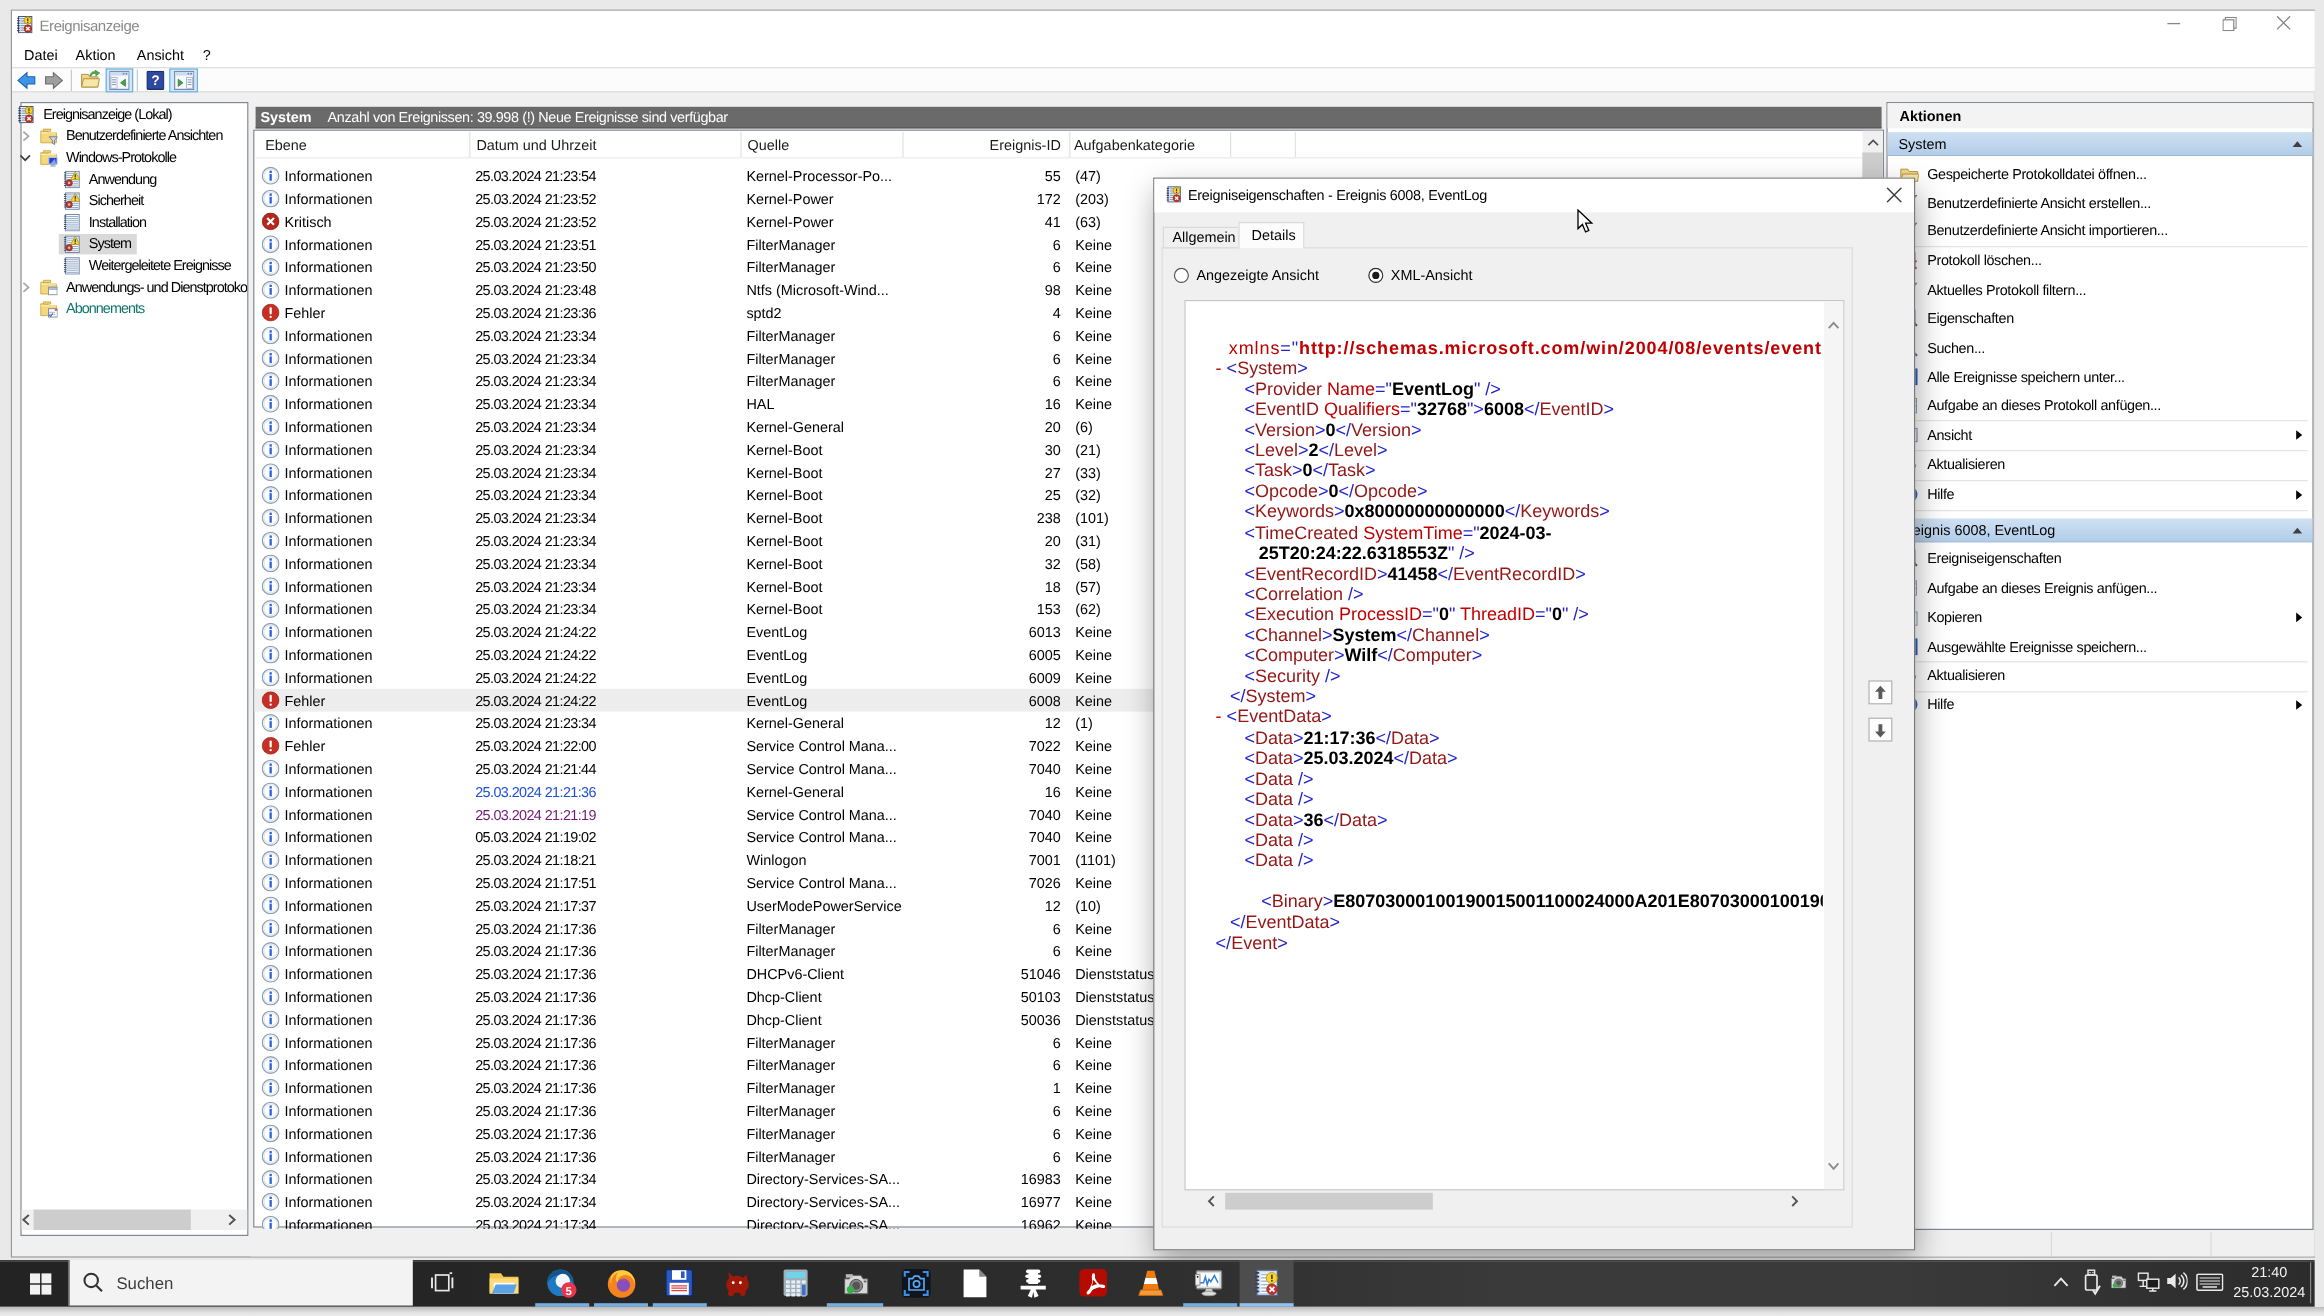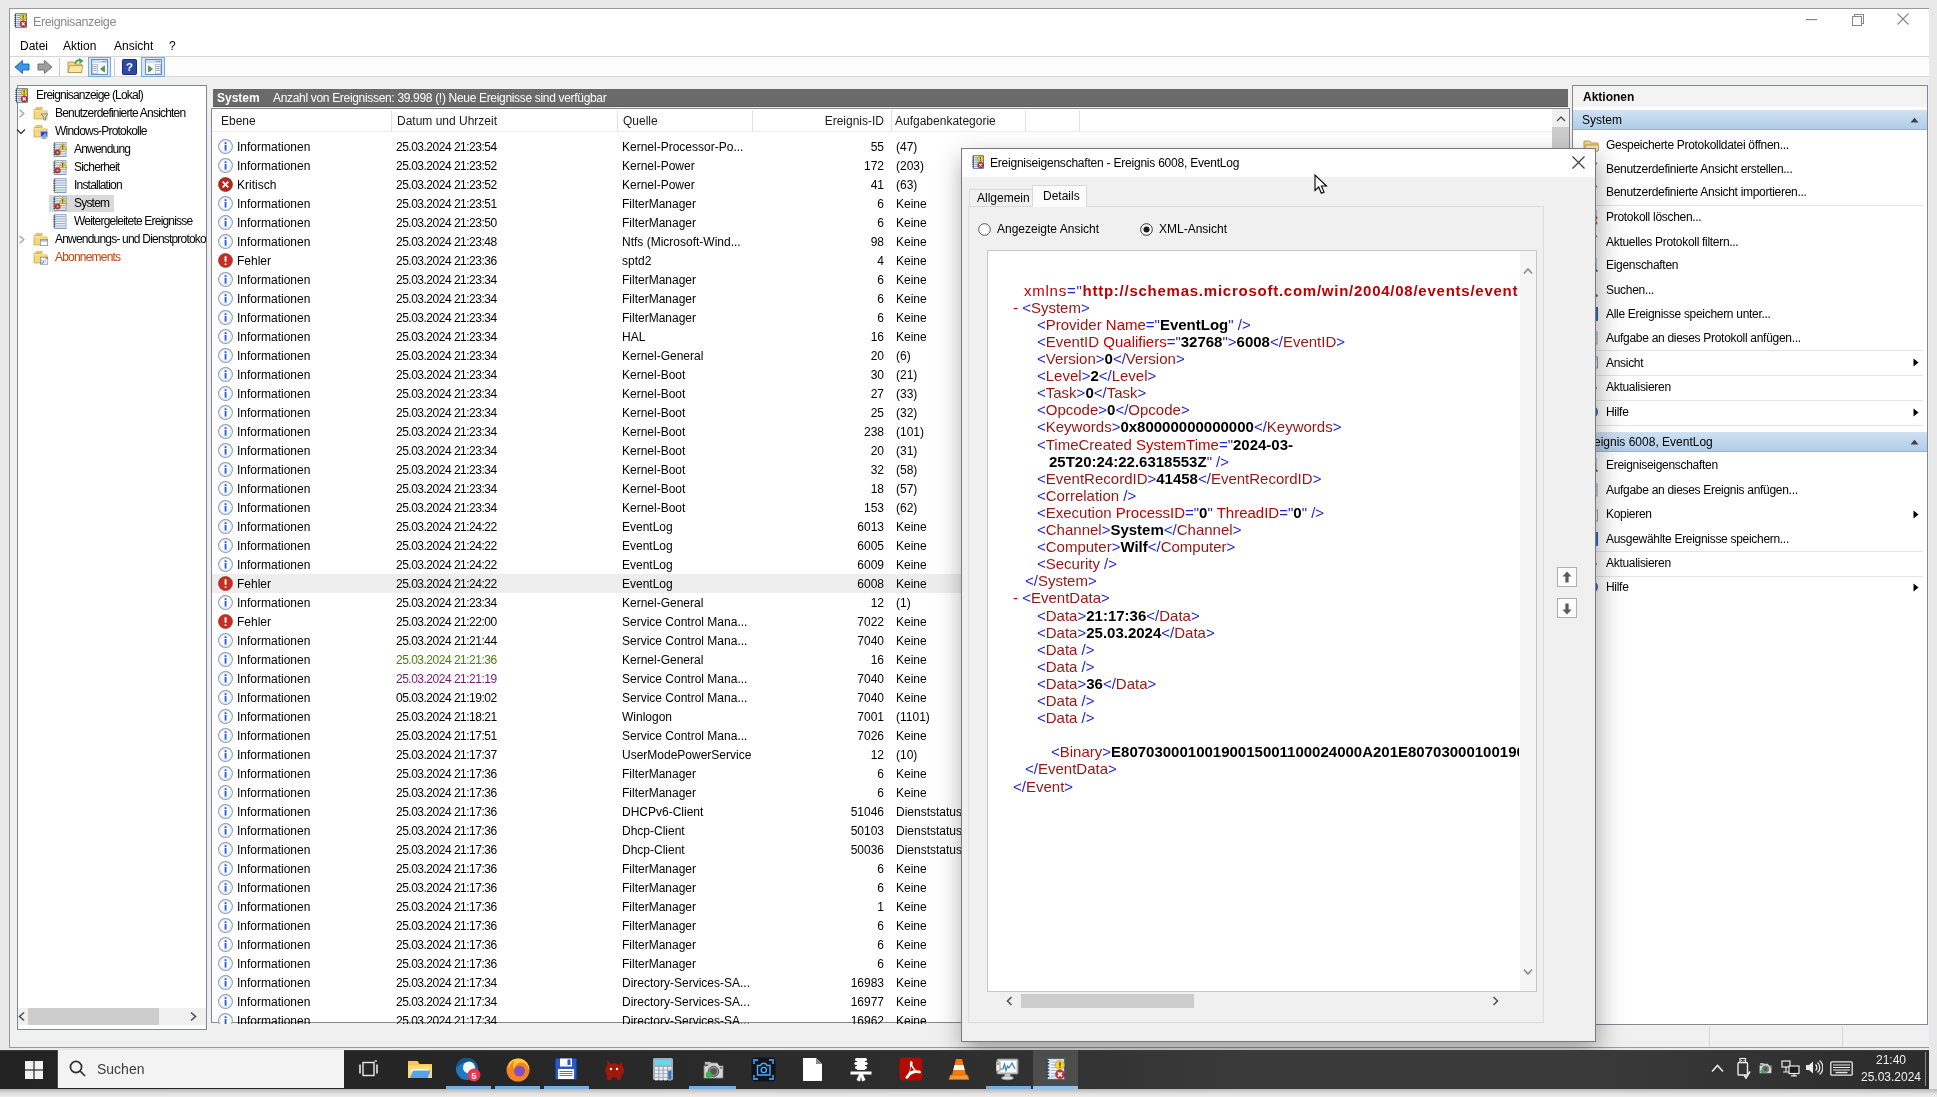--- a/index.html
+++ b/index.html
@@ -254,21 +254,21 @@
       <rect x="7.4" y="7.2" width="7.4" height="7" fill="#ffffff" stroke="#7d8b9d" stroke-width="0.8"></rect>
       <rect x="12.6" y="7.2" width="2.2" height="2" fill="#d86a60"></rect>
       <rect x="8.2" y="9.8" width="1" height="1" fill="#7f9bbd"></rect>
       <rect x="8.2" y="11.5" width="1" height="1" fill="#7f9bbd"></rect>
       <rect x="9.899999999999999" y="9.8" width="1" height="1" fill="#7f9bbd"></rect>
       <rect x="9.899999999999999" y="11.5" width="1" height="1" fill="#7f9bbd"></rect>
       <rect x="11.6" y="9.8" width="1" height="1" fill="#7f9bbd"></rect>
       <rect x="11.6" y="11.5" width="1" height="1" fill="#7f9bbd"></rect>
       <path d="M8 12.4 L9.2 13.6 L11 11.2" stroke="#3f6fd1" stroke-width="0.9" fill="none"></path>
     </svg>
-<div style="position:absolute;left:55px;top:248.0px;height:18px;line-height:18px;font-size:12px;color:#c2410c;font-weight:400;white-space:nowrap;letter-spacing:-0.8px;width:151px;overflow:hidden;">Abonnements</div>
+<div style="position:absolute;left:55px;top:248.0px;height:18px;line-height:18px;font-size:12px;color:#0f766e;font-weight:400;white-space:nowrap;letter-spacing:-0.8px;width:151px;overflow:hidden;">Abonnements</div>
 <div style="position:absolute;left:18px;top:1008px;width:188px;height:17px;background:#f0f0f0;"></div>
 <div style="position:absolute;left:28px;top:1008px;width:131px;height:17px;background:#cdcdcd;"></div>
 <svg style="position:absolute;left:17px;top:1011px" width="10" height="11" viewBox="0 0 10 11" xmlns="http://www.w3.org/2000/svg">
       <path d="M7 1.5 L2.5 5.5 L7 9.5" fill="none" stroke="#505050" stroke-width="1.6"></path>
     </svg>
 <svg style="position:absolute;left:188px;top:1011px" width="10" height="11" viewBox="0 0 10 11" xmlns="http://www.w3.org/2000/svg">
       <path d="M3 1.5 L7.5 5.5 L3 9.5" fill="none" stroke="#505050" stroke-width="1.6"></path>
     </svg>
 <div style="position:absolute;left:213px;top:89px;width:1355px;height:18px;background:#6a6a6a;border-bottom:1px solid #585858;"></div>
 <div style="position:absolute;left:217px;top:89.0px;height:18px;line-height:18px;font-size:12px;color:#fff;font-weight:700;white-space:nowrap;">System</div>
@@ -579,21 +579,21 @@
 <div style="position:absolute;left:622px;top:631.5px;height:18px;line-height:18px;font-size:12px;color:#000;font-weight:400;white-space:nowrap;">Service Control Mana...</div>
 <div style="position:absolute;right:1053px;top:631.5px;height:18px;line-height:18px;font-size:12px;color:#000;font-weight:400;white-space:nowrap;">7040</div>
 <div style="position:absolute;left:896px;top:631.5px;height:18px;line-height:18px;font-size:12px;color:#000;font-weight:400;white-space:nowrap;">Keine</div>
 <svg style="position:absolute;left:218px;top:652px" width="15" height="15" viewBox="0 0 15 15" xmlns="http://www.w3.org/2000/svg">
       <circle cx="7.5" cy="7.5" r="6.9" fill="#ffffff" stroke="#8da0b5" stroke-width="1.1"></circle>
       <circle cx="7.5" cy="7.5" r="5.6" fill="none" stroke="#dfe7ef" stroke-width="1"></circle>
       <rect x="6.6" y="3.2" width="1.9" height="2" fill="#2b5fd9"></rect>
       <rect x="6.6" y="6" width="1.9" height="5.6" fill="#2b5fd9"></rect>
     </svg>
 <div style="position:absolute;left:237px;top:650.5px;height:18px;line-height:18px;font-size:12px;color:#000;font-weight:400;white-space:nowrap;">Informationen</div>
-<div style="position:absolute;left:396px;top:650.5px;height:18px;line-height:18px;font-size:12px;color:#4d7c0f;font-weight:400;white-space:nowrap;letter-spacing:-0.5px;">25.03.2024 21:21:36</div>
+<div style="position:absolute;left:396px;top:650.5px;height:18px;line-height:18px;font-size:12px;color:#1d4ed8;font-weight:400;white-space:nowrap;letter-spacing:-0.5px;">25.03.2024 21:21:36</div>
 <div style="position:absolute;left:622px;top:650.5px;height:18px;line-height:18px;font-size:12px;color:#000;font-weight:400;white-space:nowrap;">Kernel-General</div>
 <div style="position:absolute;right:1053px;top:650.5px;height:18px;line-height:18px;font-size:12px;color:#000;font-weight:400;white-space:nowrap;">16</div>
 <div style="position:absolute;left:896px;top:650.5px;height:18px;line-height:18px;font-size:12px;color:#000;font-weight:400;white-space:nowrap;">Keine</div>
 <svg style="position:absolute;left:218px;top:671px" width="15" height="15" viewBox="0 0 15 15" xmlns="http://www.w3.org/2000/svg">
       <circle cx="7.5" cy="7.5" r="6.9" fill="#ffffff" stroke="#8da0b5" stroke-width="1.1"></circle>
       <circle cx="7.5" cy="7.5" r="5.6" fill="none" stroke="#dfe7ef" stroke-width="1"></circle>
       <rect x="6.6" y="3.2" width="1.9" height="2" fill="#2b5fd9"></rect>
       <rect x="6.6" y="6" width="1.9" height="5.6" fill="#2b5fd9"></rect>
     </svg>
 <div style="position:absolute;left:237px;top:669.5px;height:18px;line-height:18px;font-size:12px;color:#000;font-weight:400;white-space:nowrap;">Informationen</div>

